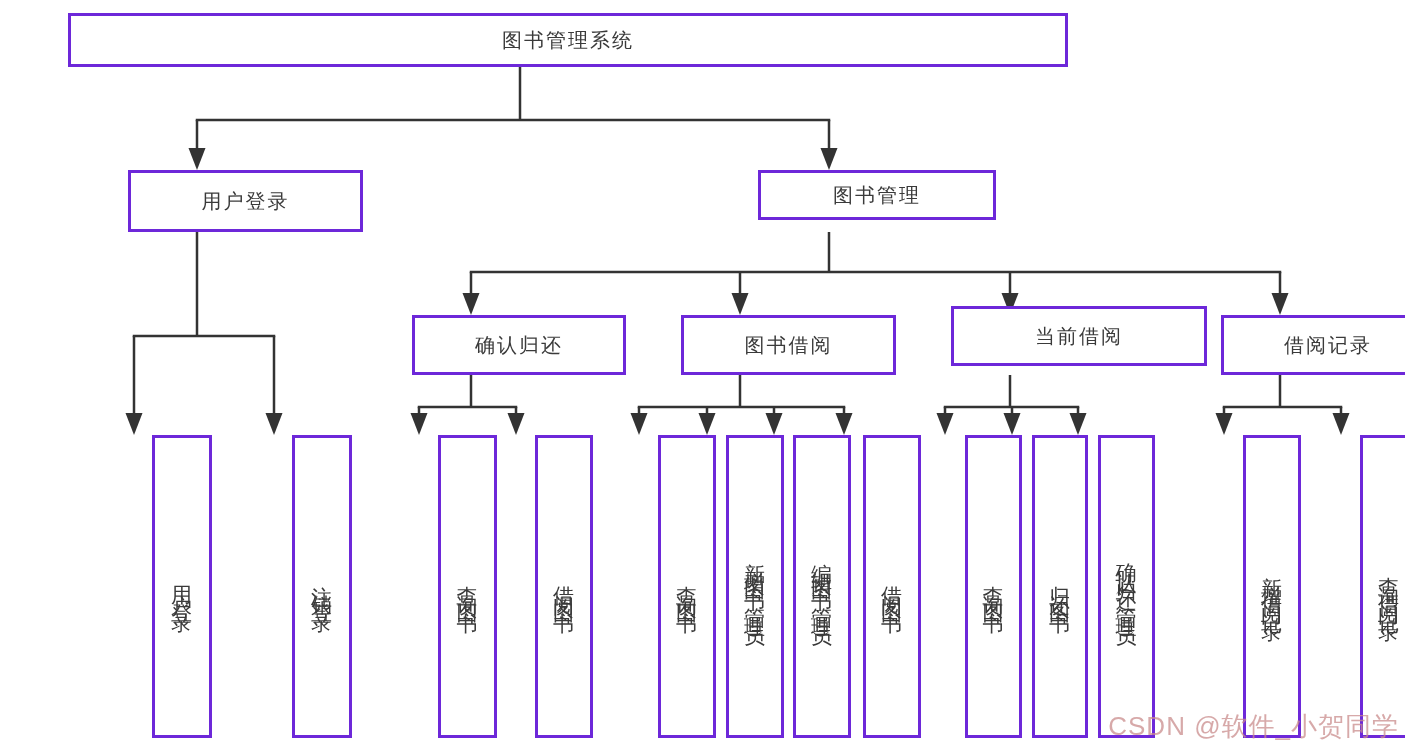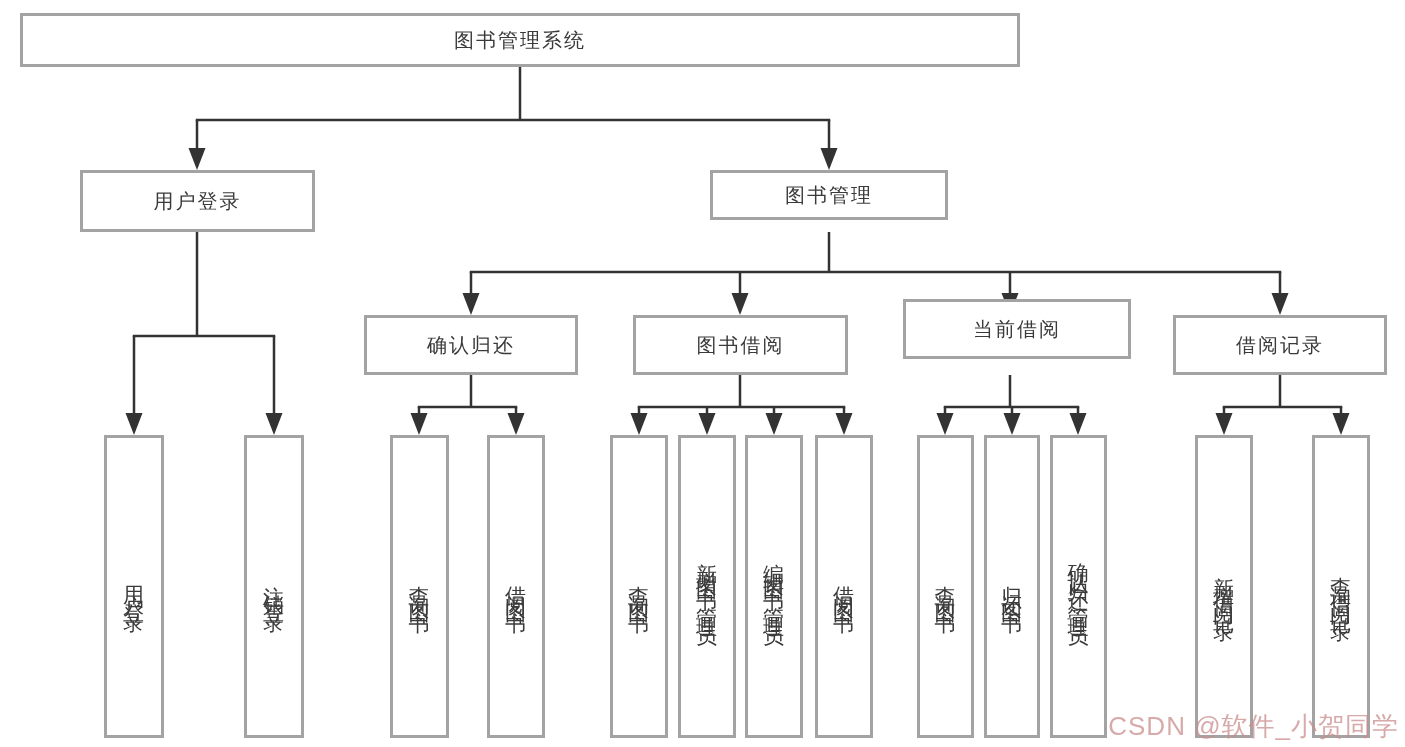--- a/index.html
+++ b/index.html
@@ -10,27 +10,28 @@
     font-family:"Liberation Sans","DejaVu Sans",sans-serif;
     color:#3a3a3a;
     overflow:hidden;
   }
   .connectors{
     position:absolute;left:0;top:0;z-index:1;
   }
   .box{
     position:absolute;
     box-sizing:border-box;
-    border:3px solid #a3a3a3;
+    border:3px solid #6d28d9;
     background:#ffffff;
     display:flex;align-items:center;justify-content:center;
     z-index:2;
     font-size:20px;
     letter-spacing:2px;
     text-align:center;
+    margin-left:48px;
   }
   .leaf{
     writing-mode:vertical-rl;
     text-orientation:mixed;
     font-size:21px;
     letter-spacing:9px;
     line-height:1;
   }
   .watermark{
     position:absolute;
@@ -102,21 +103,21 @@
       <polygon points="1332.5,413 1349.5,413 1341,435" fill="#333333"></polygon>
     </svg>
 
   <div class="box" style="left:20px;top:13px;width:1000px;height:54px">图书管理系统</div>
 
   <div class="box" style="left:80px;top:170px;width:235px;height:62px">用户登录</div>
   <div class="box" style="left:710px;top:170px;width:238px;height:50px">图书管理</div>
 
   <div class="box" style="left:364px;top:315px;width:214px;height:60px">确认归还</div>
   <div class="box" style="left:633px;top:315px;width:215px;height:60px">图书借阅</div>
-  <div class="box" style="left:903px;top:299px;width:228px;height:60px">当前借阅</div>
+  <div class="box" style="left:903px;top:306px;width:256px;height:60px">当前借阅</div>
   <div class="box" style="left:1173px;top:315px;width:214px;height:60px">借阅记录</div>
 
   <div class="box leaf" style="left:104px;top:435px;width:60px;height:303px">用户登录</div>
   <div class="box leaf" style="left:244px;top:435px;width:60px;height:303px">注销登录</div>
 
   <div class="box leaf" style="left:390px;top:435px;width:59px;height:303px">查询图书</div>
   <div class="box leaf" style="left:487px;top:435px;width:58px;height:303px">借阅图书</div>
 
   <div class="box leaf" style="left:610px;top:435px;width:58px;height:303px">查询图书</div>
   <div class="box leaf" style="left:678px;top:435px;width:58px;height:303px">新增图书（管理员）</div>

